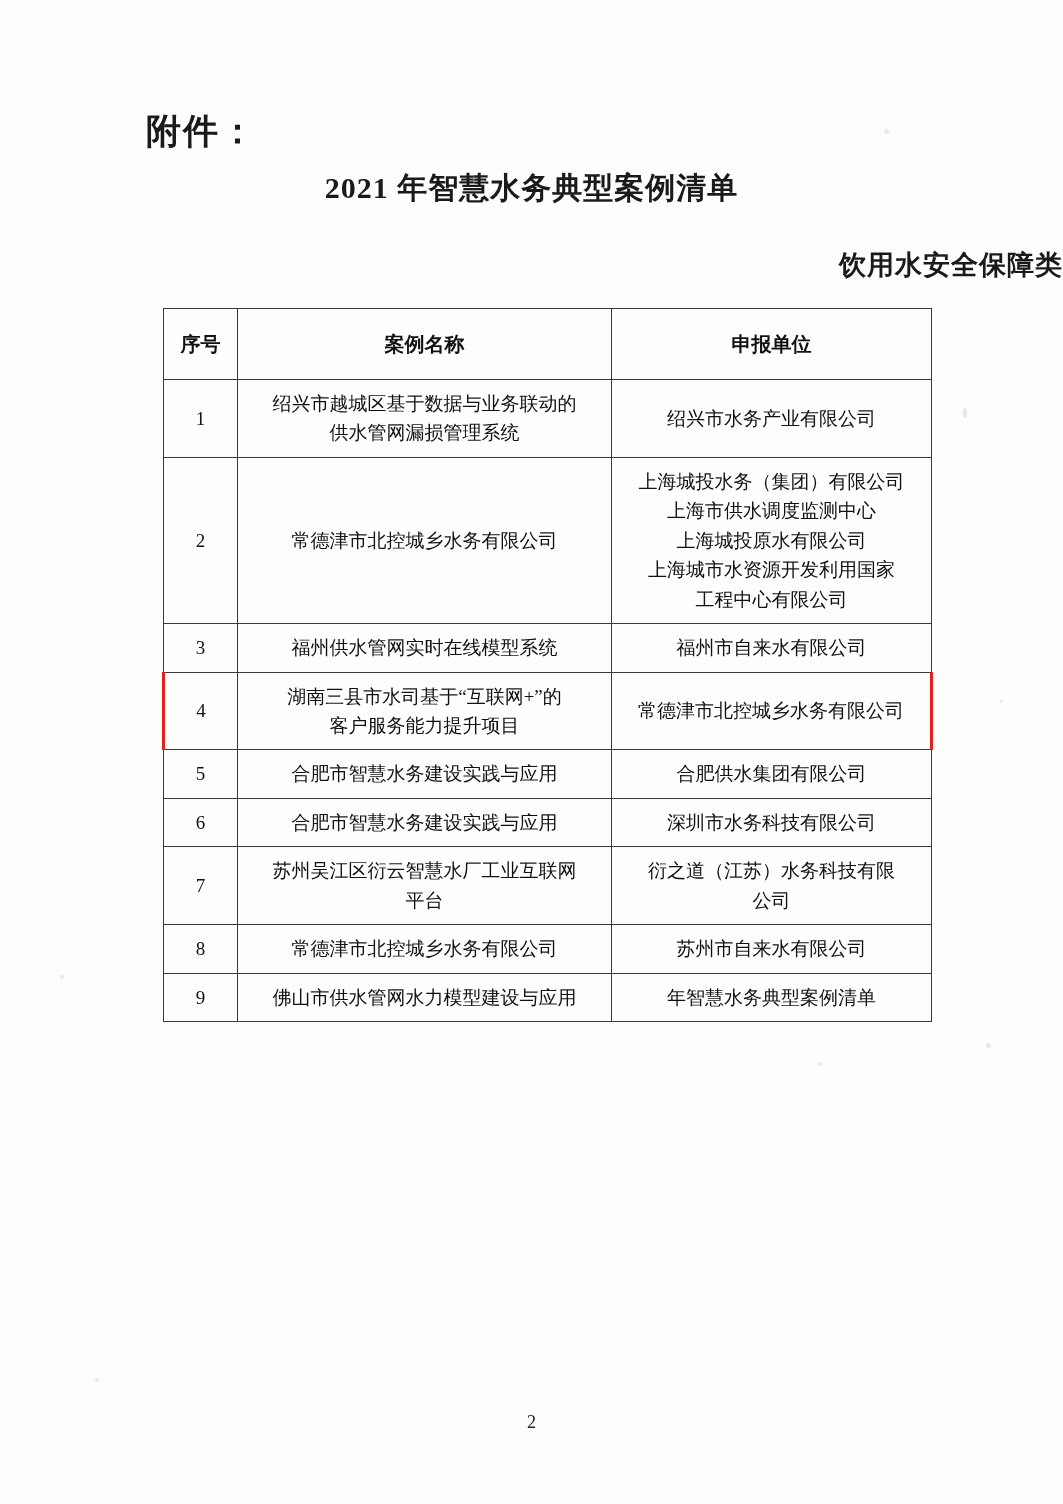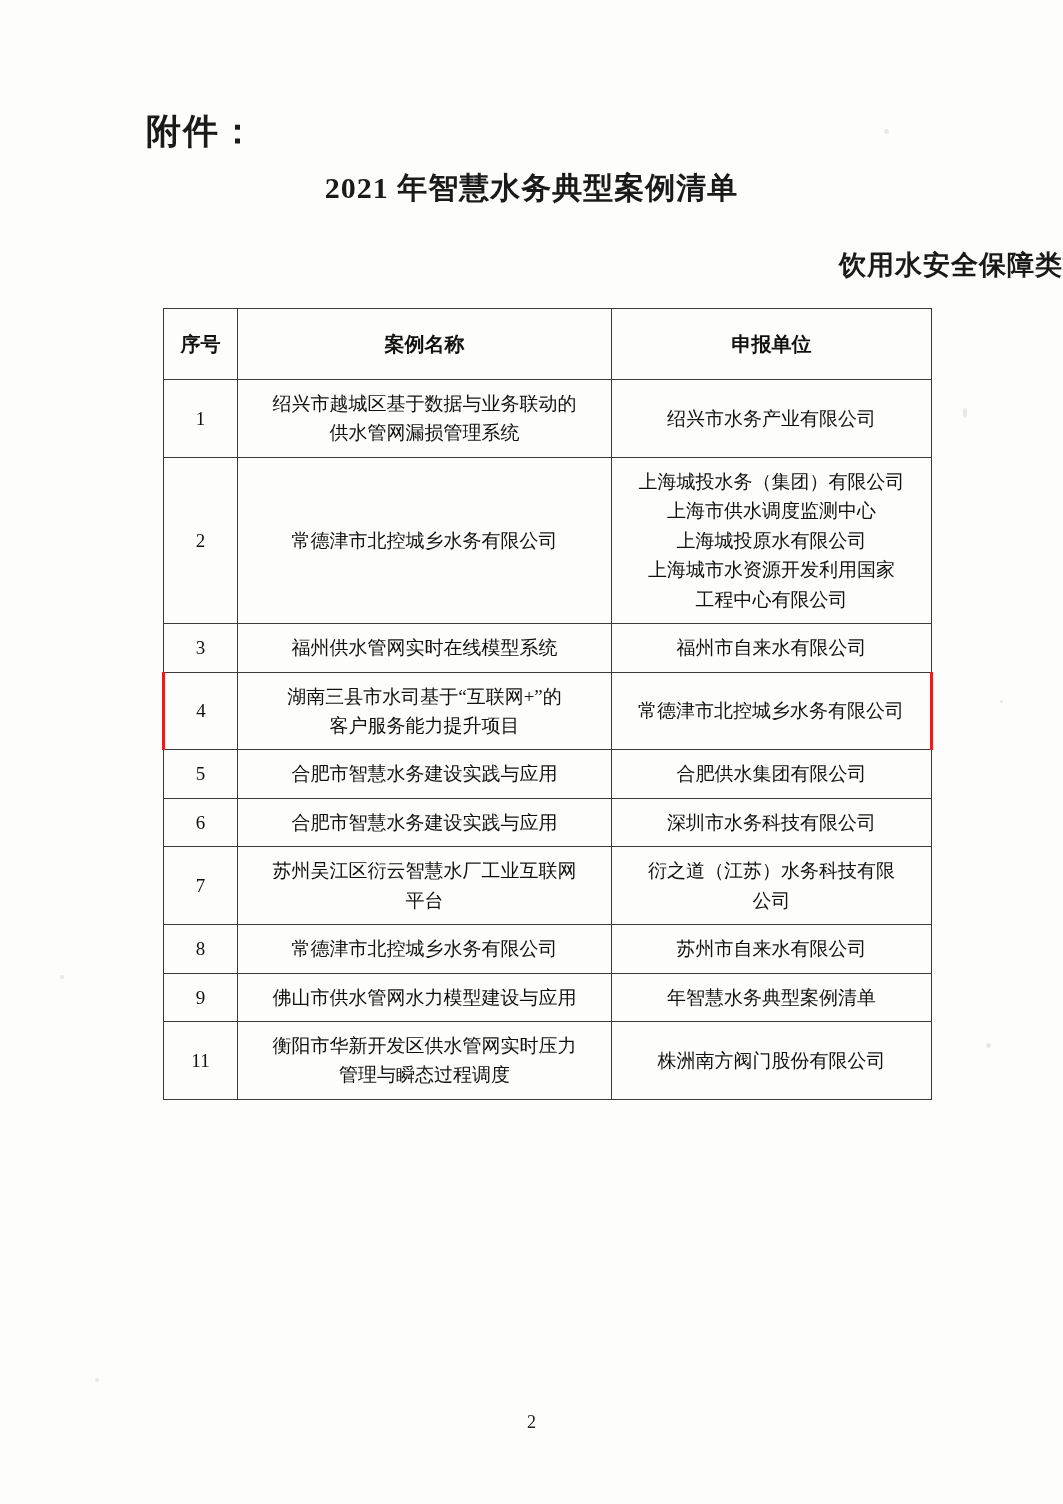--- a/index.html
+++ b/index.html
@@ -172,22 +172,17 @@
         <tr>
           <td class="cell-idx">8</td>
           <td>常德津市北控城乡水务有限公司</td>
           <td>苏州市自来水有限公司</td>
         </tr>
         <tr>
           <td class="cell-idx">9</td>
           <td>佛山市供水管网水力模型建设与应用</td>
           <td>年智慧水务典型案例清单</td>
         </tr>
-        <tr>
-          <td class="cell-idx">11</td>
-          <td>衡阳市华新开发区供水管网实时压力<br>管理与瞬态过程调度</td>
-          <td>株洲南方阀门股份有限公司</td>
-        </tr>
       </tbody>
   </table>
 
   <div class="page-number">2</div>
 </div>
 
 </body></html>

